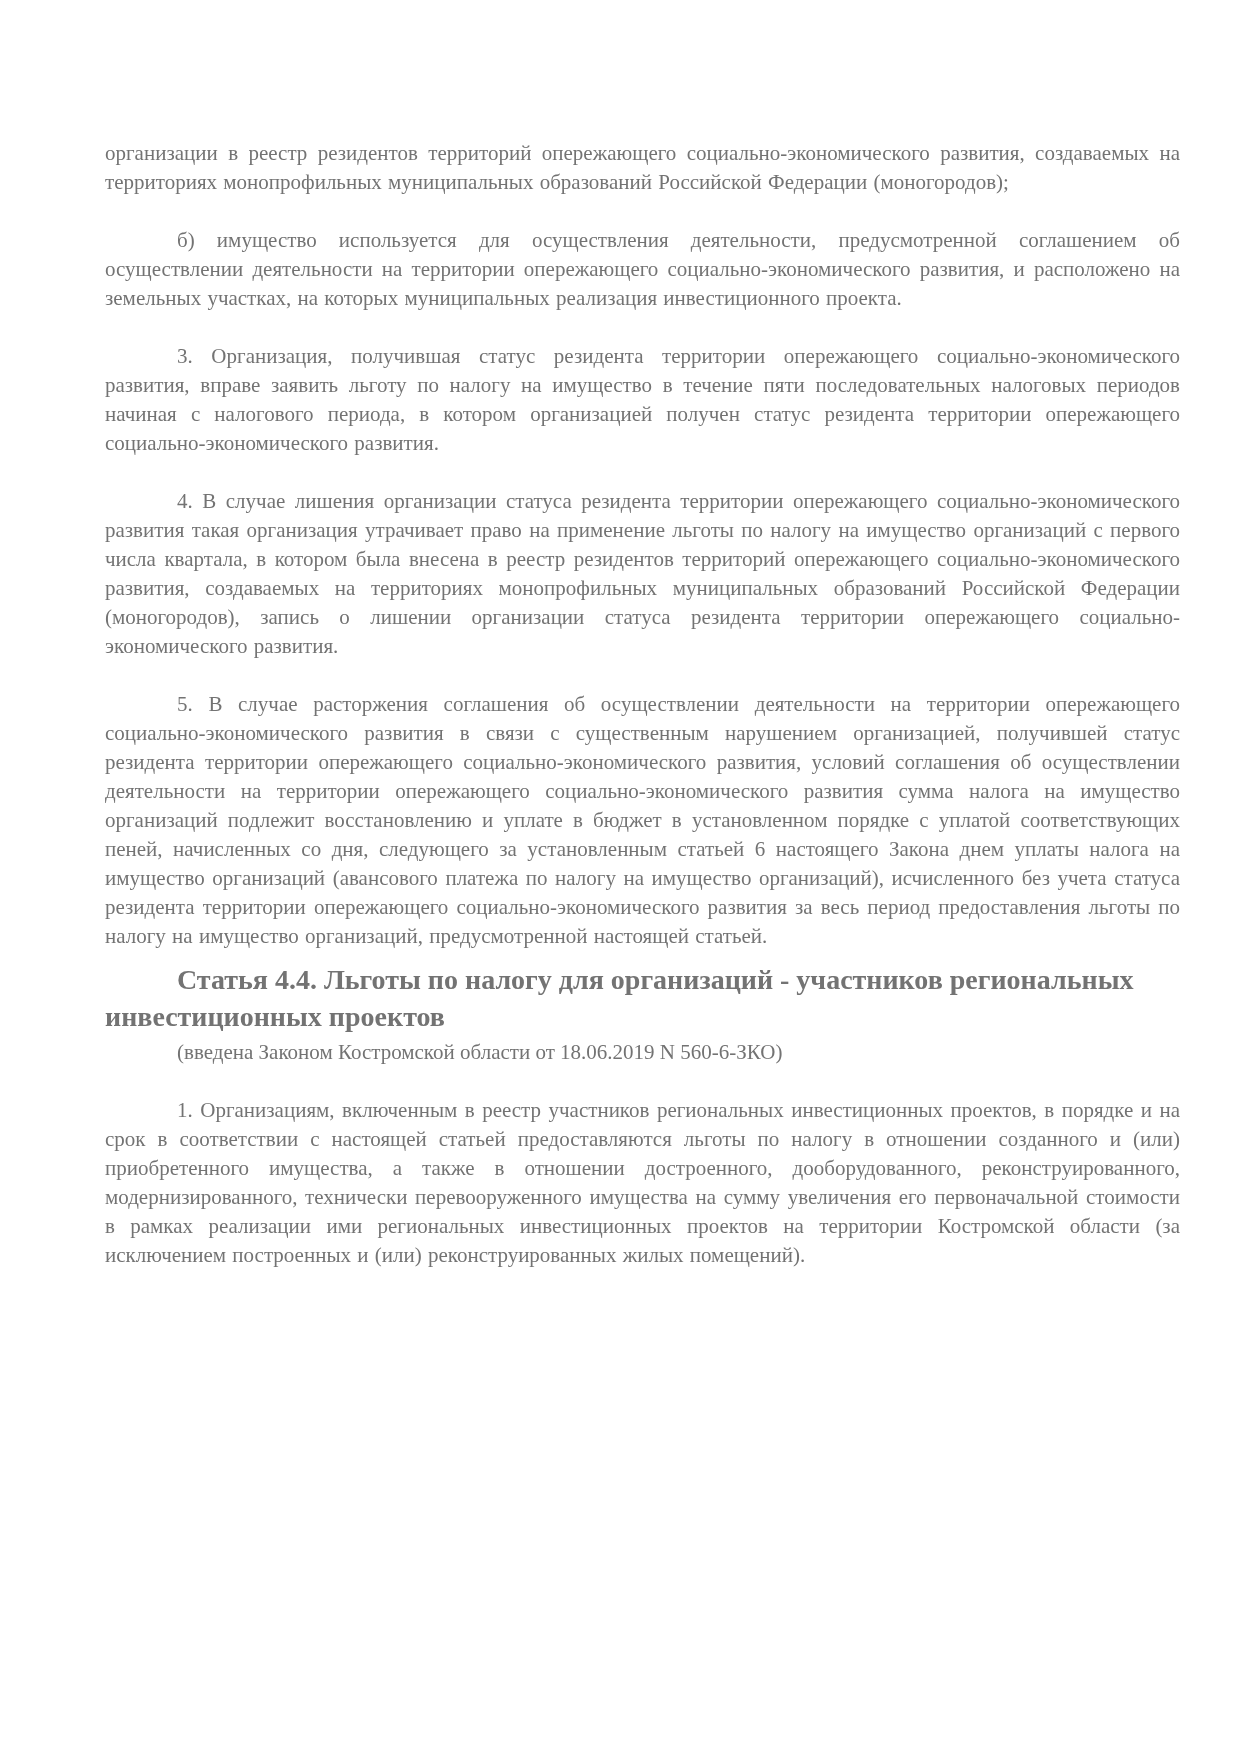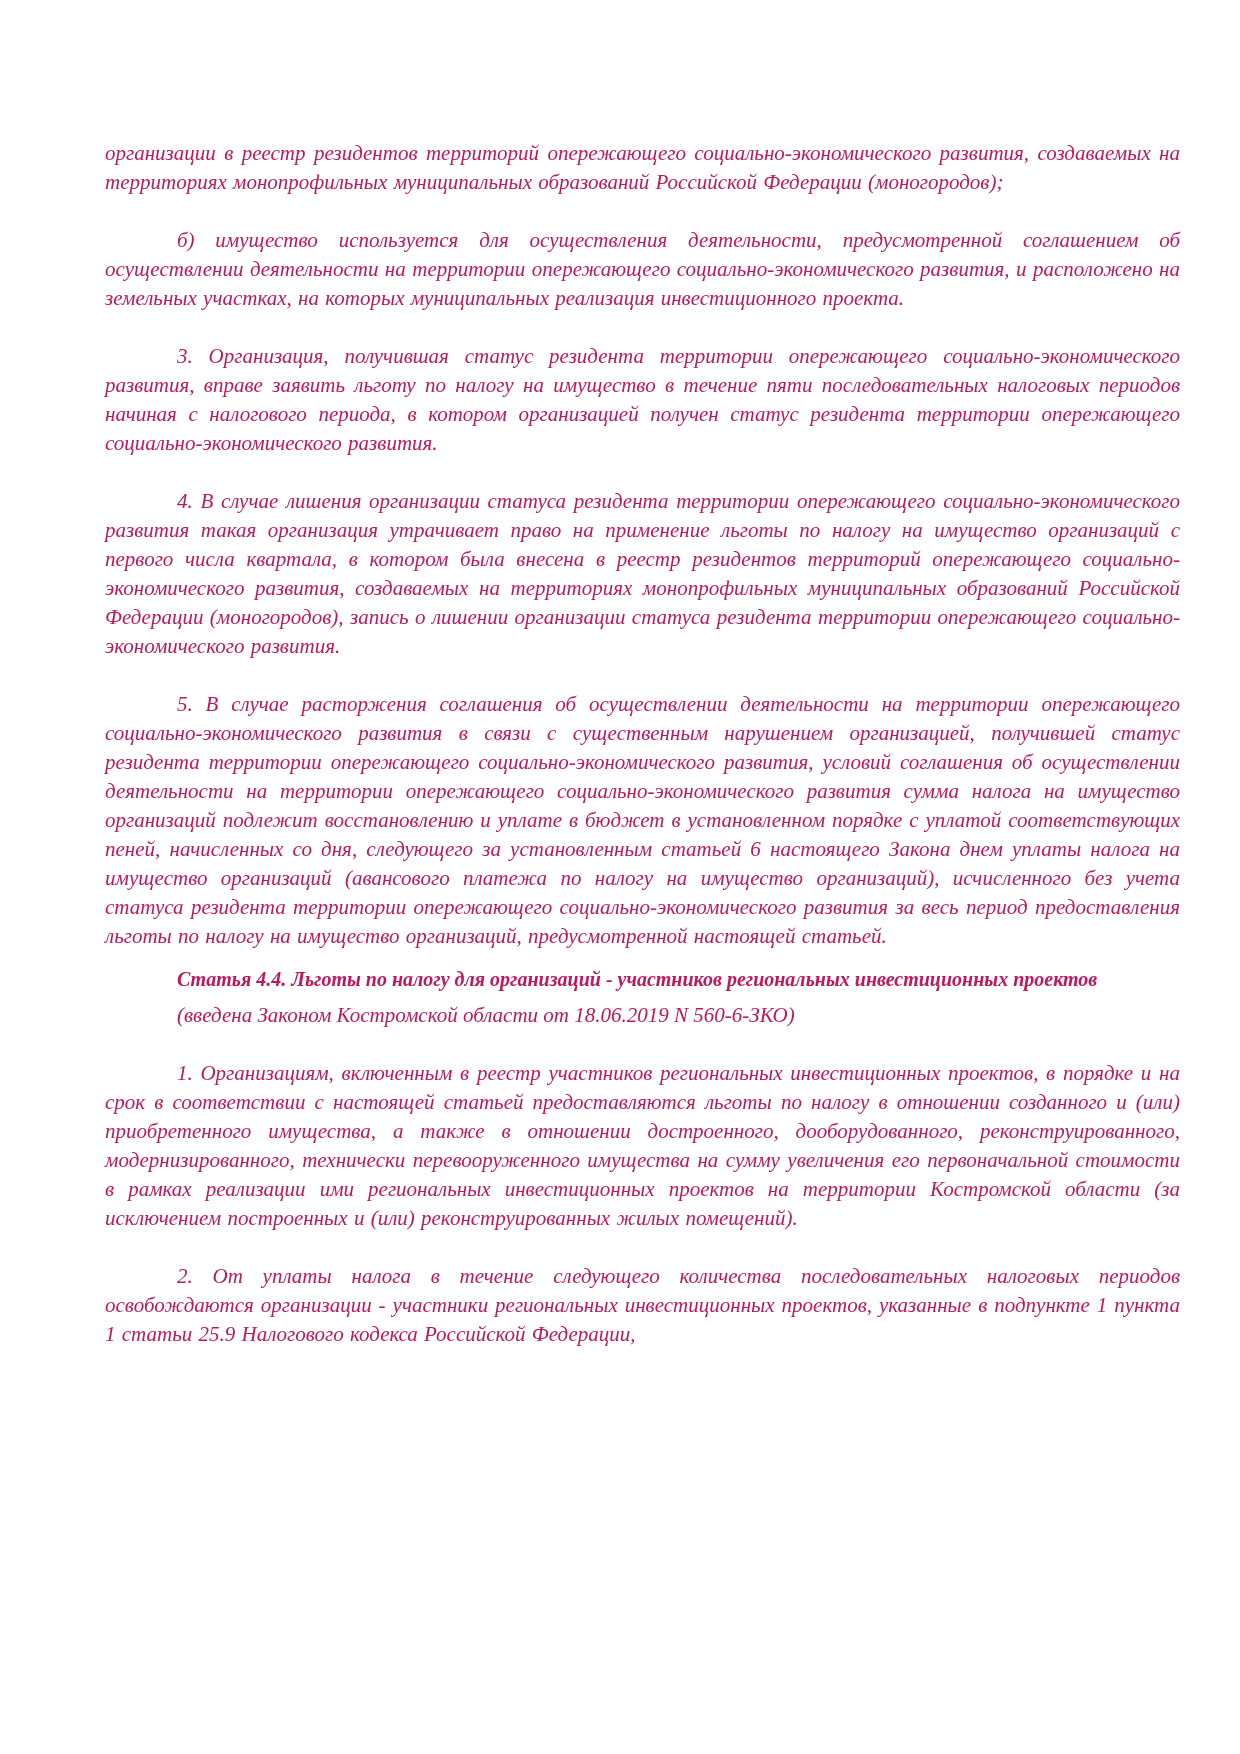--- a/index.html
+++ b/index.html
@@ -10,37 +10,36 @@
   .page {
     position: relative;
     width: 1240px;
     height: 1754px;
     box-sizing: border-box;
     background: #ffffff;
     padding: 139px 60px 17px 105px;
     font-family: "Liberation Serif", "DejaVu Serif", serif;
     font-size: 21px;
     line-height: 29px;
-    color: #be185d;
+    color: #737373;
     text-align: justify;
     overflow: hidden;
-    font-style: italic;
   }
   .para {
     margin: 29px 0 0 0;
     text-indent: 72px;
     word-spacing: 1px;
   }
   .para.cont {
     margin-top: 0;
     text-indent: 0;
   }
   .heading {
     font-weight: bold;
-    font-size: 20px;
+    font-size: 28px;
     line-height: 37px;
     margin: 10px 0 0 0;
     text-indent: 72px;
     text-align: left;
   }
   .note {
     margin: 3px 0 4px 0;
     text-indent: 72px;
     text-align: left;
   }
@@ -59,15 +58,14 @@
   <p class="para">4. В случае лишения организации статуса резидента территории опережающего социально-экономического развития такая организация утрачивает право на применение льготы по налогу на имущество организаций с первого числа квартала, в котором была внесена в реестр резидентов территорий опережающего социально-экономического развития, создаваемых на территориях монопрофильных муниципальных образований Российской Федерации (моногородов), запись о лишении организации статуса резидента территории опережающего социально-экономического развития.</p>
 
   <p class="para">5. В случае расторжения соглашения об осуществлении деятельности на территории опережающего социально-экономического развития в связи с существенным нарушением организацией, получившей статус резидента территории опережающего социально-экономического развития, условий соглашения об осуществлении деятельности на территории опережающего социально-экономического развития сумма налога на имущество организаций подлежит восстановлению и уплате в бюджет в установленном порядке с уплатой соответствующих пеней, начисленных со дня, следующего за установленным статьей 6 настоящего Закона днем уплаты налога на имущество организаций (авансового платежа по налогу на имущество организаций), исчисленного без учета статуса резидента территории опережающего социально-экономического развития за весь период предоставления льготы по налогу на имущество организаций, предусмотренной настоящей статьей.</p>
 
   <h2 class="heading">Статья 4.4. Льготы по налогу для организаций - участников региональных инвестиционных проектов</h2>
 
   <p class="note">(введена Законом Костромской области от 18.06.2019 N 560-6-ЗКО)</p>
 
   <p class="para">1. Организациям, включенным в реестр участников региональных инвестиционных проектов, в порядке и на срок в соответствии с настоящей статьей предоставляются льготы по налогу в отношении созданного и (или) приобретенного имущества, а также в отношении достроенного, дооборудованного, реконструированного, модернизированного, технически перевооруженного имущества на сумму увеличения его первоначальной стоимости в рамках реализации ими региональных инвестиционных проектов на территории Костромской области (за исключением построенных и (или) реконструированных жилых помещений).</p>
 
-  <p class="para">2. От уплаты налога в течение следующего количества последовательных налоговых периодов освобождаются организации - участники региональных инвестиционных проектов, указанные в подпункте 1 пункта 1 статьи 25.9 Налогового кодекса Российской Федерации,</p>
 
 </main>
 
 </body></html>

